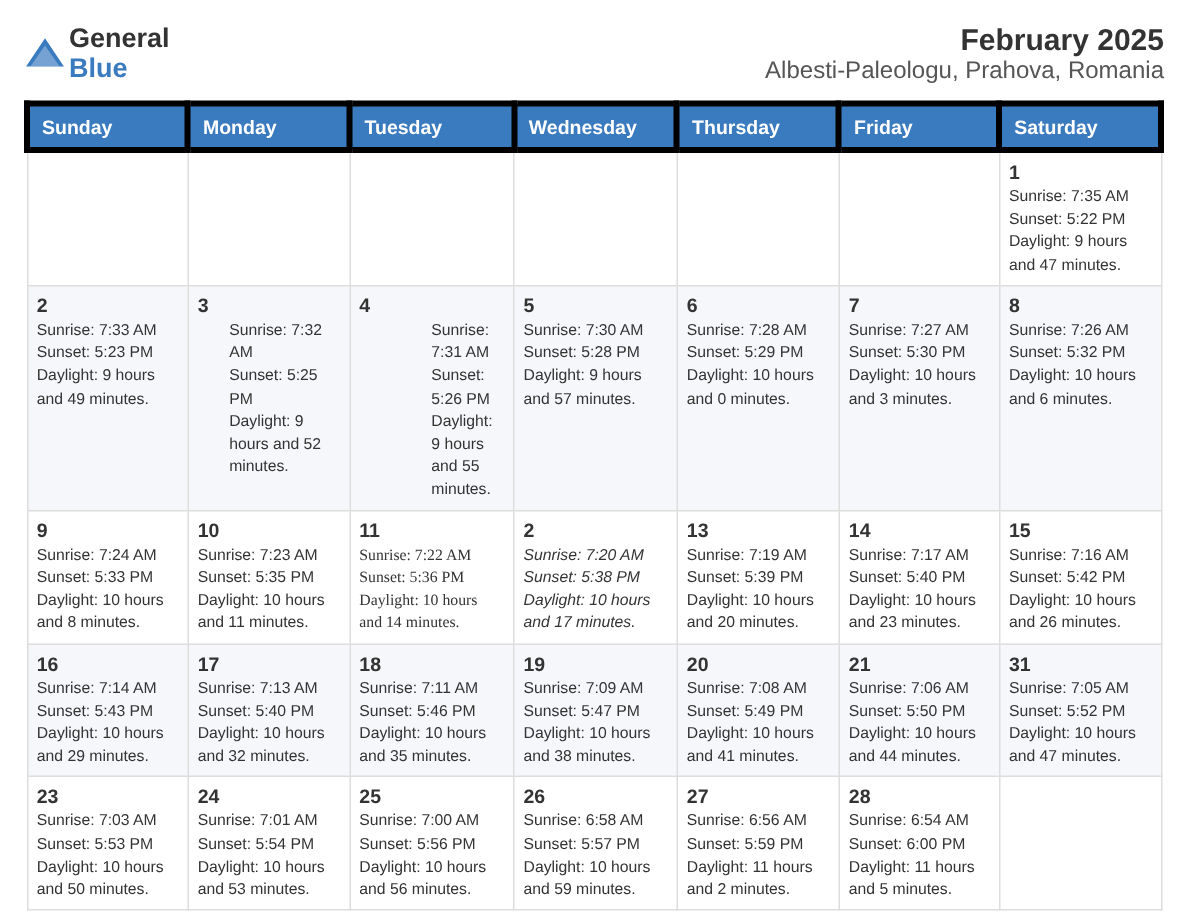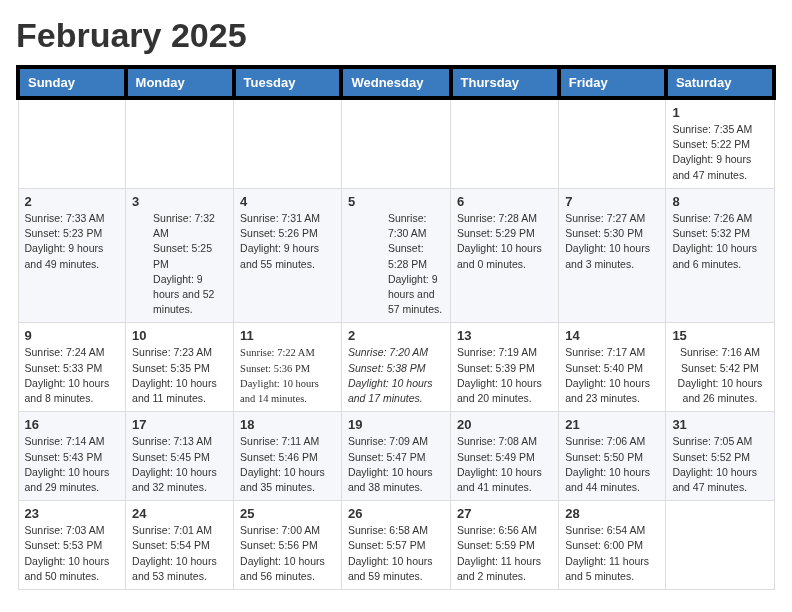--- a/index.html
+++ b/index.html
@@ -37,21 +37,21 @@
     }
     .logo-icon {
       width: 28px;
       height: 28px;
       margin-right: 2px;
     }
     .title-area {
       text-align: right;
     }
     .month-title {
-      font-size: 34px;
+      font-size: 20px;
       font-weight: bold;
       color: #333;
     }
     .location-title {
       font-size: 16px;
       color: #555;
     }
     .calendar {
       width: 100%;
       border-collapse: collapse;
@@ -91,22 +91,33 @@
       color: #333;
     }
     .empty-cell {
       background: #f9f9f9;
     }
   </style>
 </head>
 <body>
 
 <div class="header">
+  <div class="logo">
+    <svg class="logo-icon" viewBox="0 0 40 40">
+      <polygon points="20,5 38,32 2,32" fill="#3a7abf"></polygon>
+      <polygon points="20,12 34,32 6,32" fill="#fff" opacity="0.3"></polygon>
+    </svg>
+    <div class="logo-text">
+      <span class="logo-general">General</span>
+      <span class="logo-blue">Blue</span>
+    </div>
+  </div>
   <div class="title-area">
     <div class="month-title">February 2025</div>
+    <div class="location-title">Albesti-Paleologu, Prahova, Romania</div>
   </div>
 </div>
 
 <table class="calendar">
   <thead>
     <tr>
     <th>Sunday</th>
         <th>Monday</th>
         <th>Tuesday</th>
         <th>Wednesday</th>
@@ -138,27 +149,27 @@
 Daylight: 9 hours and 49 minutes.</div>
         </td>
         <td>
           <span class="day-number">3</span>
           <div class="day-info" style="white-space: pre-line; margin-left: 21px;">Sunrise: 7:32 AM
 Sunset: 5:25 PM
 Daylight: 9 hours and 52 minutes.</div>
         </td>
         <td>
           <span class="day-number">4</span>
-          <div class="day-info" style="white-space: pre-line;">Sunrise: 7:31 AM
+          <div class="day-info" style="white-space: pre-line; margin-left: 48px;">Sunrise: 7:31 AM
 Sunset: 5:26 PM
 Daylight: 9 hours and 55 minutes.</div>
         </td>
         <td>
           <span class="day-number">5</span>
-          <div class="day-info" style="white-space: pre-line; margin-left: 40px;">Sunrise: 7:30 AM
+          <div class="day-info" style="white-space: pre-line;">Sunrise: 7:30 AM
 Sunset: 5:28 PM
 Daylight: 9 hours and 57 minutes.</div>
         </td>
         <td>
           <span class="day-number">6</span>
           <div class="day-info" style="white-space: pre-line;">Sunrise: 7:28 AM
 Sunset: 5:29 PM
 Daylight: 10 hours and 0 minutes.</div>
         </td>
         <td>
@@ -206,36 +217,36 @@
 Daylight: 10 hours and 20 minutes.</div>
         </td>
         <td>
           <span class="day-number">14</span>
           <div class="day-info" style="white-space: pre-line;">Sunrise: 7:17 AM
 Sunset: 5:40 PM
 Daylight: 10 hours and 23 minutes.</div>
         </td>
         <td>
           <span class="day-number">15</span>
-          <div class="day-info" style="white-space: pre-line; text-align: center;">Sunrise: 7:16 AM
+          <div class="day-info" style="white-space: pre-line;">Sunrise: 7:16 AM
 Sunset: 5:42 PM
 Daylight: 10 hours and 26 minutes.</div>
         </td>
       </tr>
       <tr>
         <td>
           <span class="day-number">16</span>
           <div class="day-info" style="white-space: pre-line;">Sunrise: 7:14 AM
 Sunset: 5:43 PM
 Daylight: 10 hours and 29 minutes.</div>
         </td>
         <td>
           <span class="day-number">17</span>
           <div class="day-info" style="white-space: pre-line;">Sunrise: 7:13 AM
-Sunset: 5:45 PM
+Sunset: 5:40 PM
 Daylight: 10 hours and 32 minutes.</div>
         </td>
         <td>
           <span class="day-number">18</span>
           <div class="day-info" style="white-space: pre-line;">Sunrise: 7:11 AM
 Sunset: 5:46 PM
 Daylight: 10 hours and 35 minutes.</div>
         </td>
         <td>
           <span class="day-number">19</span>

